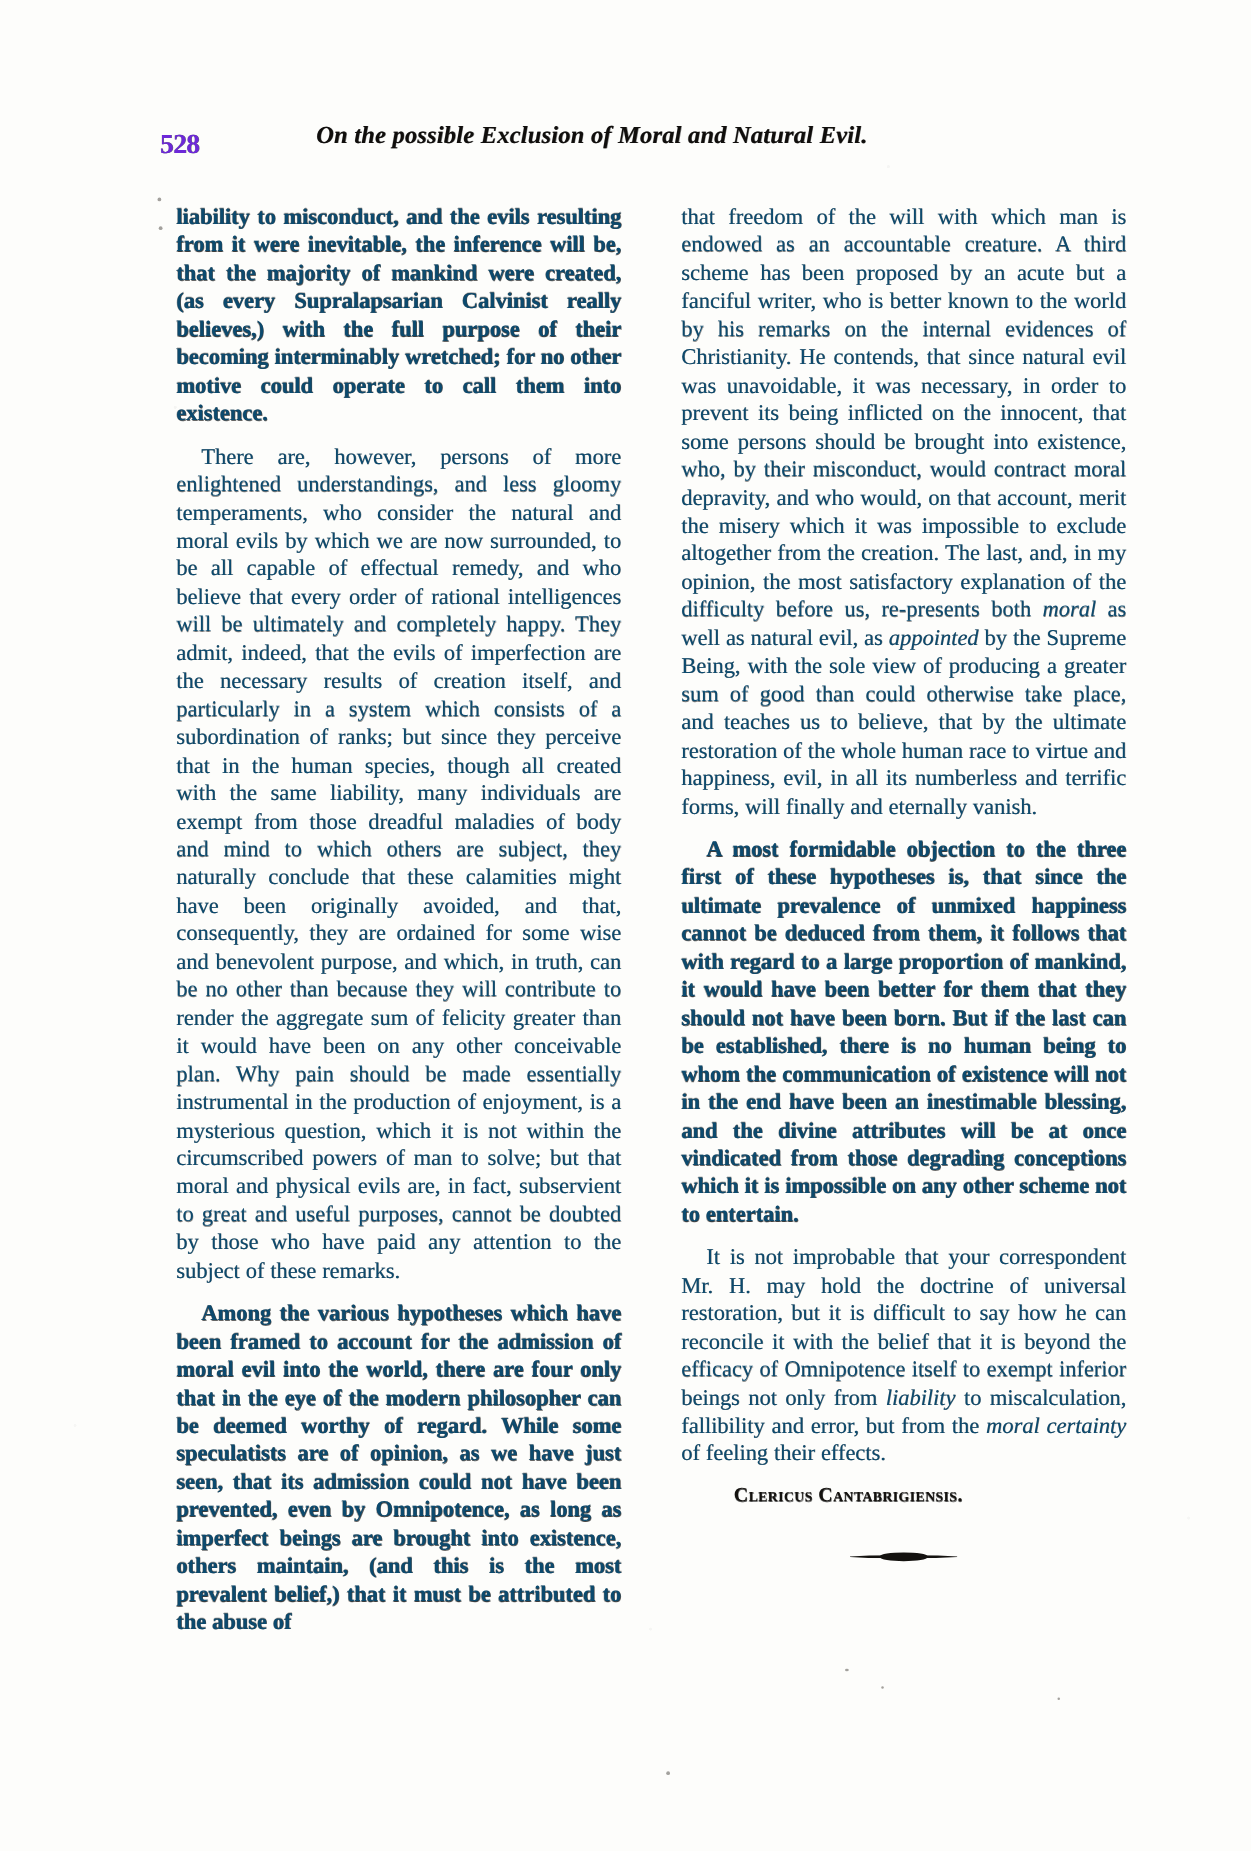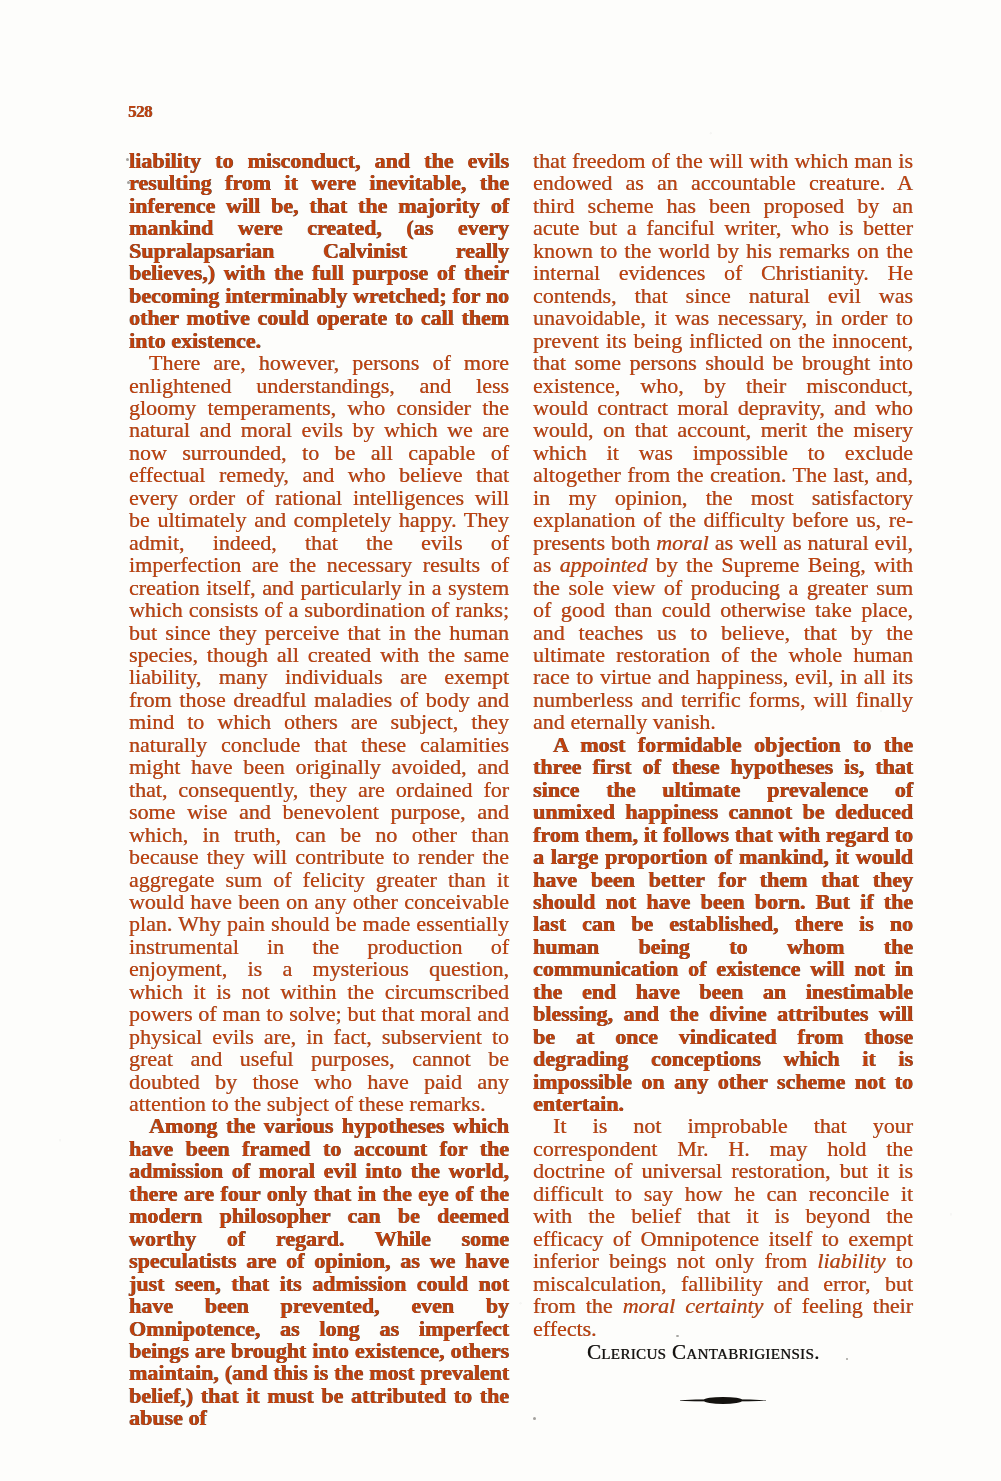--- a/index.html
+++ b/index.html
@@ -51,23 +51,23 @@
     top: 98px;
     width: 790px;
     height: 32px;
   }
   .folio {
     position: absolute;
     left: 0;
     top: 4px;
     font-family: "Liberation Serif", "DejaVu Serif", serif;
     font-weight: bold;
-    font-size: 17px;
+    font-size: 22px;
     letter-spacing: -0.5px;
-    color: #c2410c;
+    color: #6d28d9;
     text-shadow: 0.4px 0.3px 0 rgba(0,0,0,0.55), -0.3px 0.4px 0 rgba(0,0,0,0.3);
     filter: blur(0.15px);
   }
   .head-title {
     position: absolute;
     left: 125px;
     top: 0px;
     font-family: "Liberation Serif", "DejaVu Serif", serif;
     font-style: italic;
     font-weight: bold;
@@ -87,51 +87,51 @@
     width: 784px;
     display: flex;
     gap: 24px;
   }
   .col {
     width: 380px;
     flex: 0 0 380px;
   }
 
   .para {
-    margin: 0;
+    margin: 12px;
     text-indent: 20px;
     text-align: justify;
-    font-size: 22px;
+    font-size: 18px;
     line-height: 22.45px;
     letter-spacing: -0.02px;
     word-spacing: 0.2px;
-    color: #c2410c;
+    color: #0c4a6e;
     hyphens: none;
     text-shadow: 0.35px 0.25px 0 rgba(0,0,0,0.42), -0.25px 0.3px 0 rgba(0,0,0,0.2);
     filter: blur(0.1px);
   }
   .para.first { text-indent: 0; }
   .para + .para { margin-top: 0; }
 
   
   .ink-heavy {
     font-weight: bold;
     text-shadow: 0.5px 0.4px 0 rgba(0,0,0,0.6), -0.4px 0.35px 0 rgba(0,0,0,0.4), 0.3px -0.3px 0 rgba(0,0,0,0.3);
   }
   em.it {
   }
 
   
   .signature {
     margin: 1px 0 0 0;
     text-indent: 54px;
-    font-size: 21px;
+    font-size: 16px;
     line-height: 22.45px;
     font-variant: small-caps;
-    font-weight: normal;
+    font-weight: bold;
     letter-spacing: 0.35px;
     color: #14120f;
     text-shadow: 0.45px 0.35px 0 rgba(0,0,0,0.55), -0.3px 0.3px 0 rgba(0,0,0,0.3);
     filter: blur(0.12px);
   }
 
   .rule-wrap {
     margin-top: 26px;
     height: 22px;
     display: flex;
@@ -173,20 +173,21 @@
 </style>
 </head>
 <body>
 
 <div class="page-scan"></div>
 
 <div class="page-body">
 
   <div class="running-head">
     <div class="folio">528</div>
+    <div class="head-title">On the possible Exclusion of Moral and Natural Evil.</div>
   </div>
 
   <div class="columns">
 
     <div class="col">
 
       <p class="para first ink-heavy">liability to misconduct, and the evils resulting from it were inevitable, the inference will be, that the majority of mankind were created, (as every Supralapsarian Calvinist really believes,) with the full purpose of their becoming interminably wretched; for no other motive could operate to call them into existence.</p>
 
       <p class="para">There are, however, persons of more enlightened understandings, and less gloomy temperaments, who consider the natural and moral evils by which we are now surrounded, to be all capable of effectual remedy, and who believe that every order of rational intelligences will be ultimately and completely happy. They admit, indeed, that the evils of imperfection are the necessary results of creation itself, and particularly in a system which consists of a subordination of ranks; but since they perceive that in the human species, though all created with the same liability, many individuals are exempt from those dreadful maladies of body and mind to which others are subject, they naturally conclude that these calamities might have been originally avoided, and that, consequently, they are ordained for some wise and benevolent purpose, and which, in truth, can be no other than because they will contribute to render the aggregate sum of felicity greater than it would have been on any other conceivable plan. Why pain should be made essentially instrumental in the production of enjoyment, is a mysterious question, which it is not within the circumscribed powers of man to solve; but that moral and physical evils are, in fact, subservient to great and useful purposes, cannot be doubted by those who have paid any attention to the subject of these remarks.</p>
 

